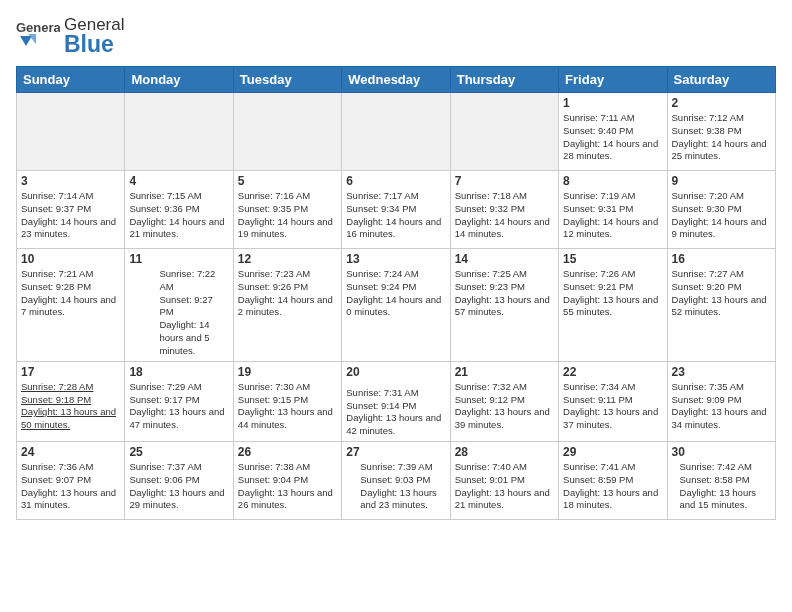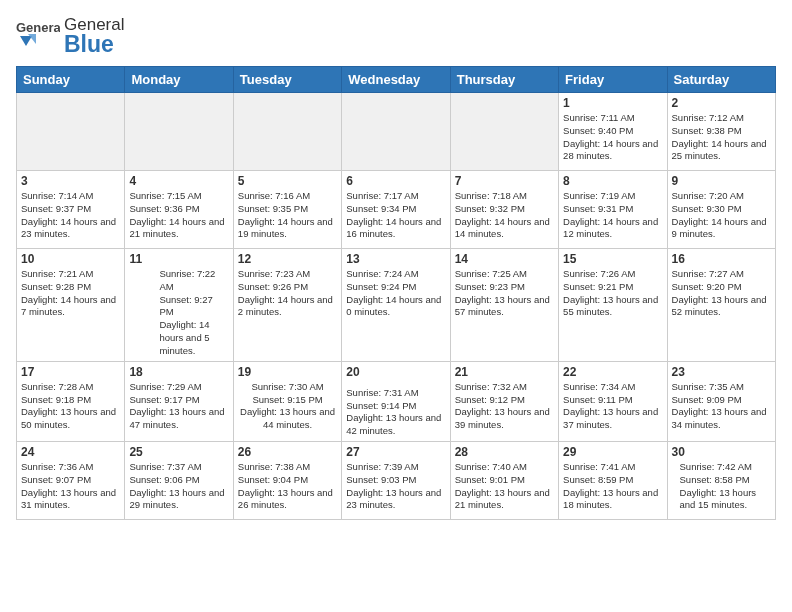--- a/index.html
+++ b/index.html
@@ -219,33 +219,33 @@
           <td>
             <div class="day-number">16</div>
             <div class="day-info" style="white-space: pre-line;">Sunrise: 7:27 AM
 Sunset: 9:20 PM
 Daylight: 13 hours and 52 minutes.</div>
           </td>
         </tr>
         <tr>
           <td>
             <div class="day-number">17</div>
-            <div class="day-info" style="white-space: pre-line;">Sunrise: 7:28 AM
+            <div class="day-info" style="white-space: pre-line; text-decoration: underline;">Sunrise: 7:28 AM
 Sunset: 9:18 PM
 Daylight: 13 hours and 50 minutes.</div>
           </td>
           <td>
             <div class="day-number">18</div>
             <div class="day-info" style="white-space: pre-line;">Sunrise: 7:29 AM
 Sunset: 9:17 PM
 Daylight: 13 hours and 47 minutes.</div>
           </td>
           <td>
             <div class="day-number">19</div>
-            <div class="day-info" style="white-space: pre-line; text-align: center;">Sunrise: 7:30 AM
+            <div class="day-info" style="white-space: pre-line;">Sunrise: 7:30 AM
 Sunset: 9:15 PM
 Daylight: 13 hours and 44 minutes.</div>
           </td>
           <td>
             <div class="day-number">20</div>
             <div class="day-info" style="white-space: pre-line; margin-top: 8px;">Sunrise: 7:31 AM
 Sunset: 9:14 PM
 Daylight: 13 hours and 42 minutes.</div>
           </td>
           <td>
@@ -281,21 +281,21 @@
 Daylight: 13 hours and 29 minutes.</div>
           </td>
           <td>
             <div class="day-number">26</div>
             <div class="day-info" style="white-space: pre-line;">Sunrise: 7:38 AM
 Sunset: 9:04 PM
 Daylight: 13 hours and 26 minutes.</div>
           </td>
           <td>
             <div class="day-number">27</div>
-            <div class="day-info" style="white-space: pre-line;">Sunrise: 7:39 AM
+            <div class="day-info" style="white-space: pre-line; margin-left: 14px;">Sunrise: 7:39 AM
 Sunset: 9:03 PM
 Daylight: 13 hours and 23 minutes.</div>
           </td>
           <td>
             <div class="day-number">28</div>
             <div class="day-info" style="white-space: pre-line;">Sunrise: 7:40 AM
 Sunset: 9:01 PM
 Daylight: 13 hours and 21 minutes.</div>
           </td>
           <td>

